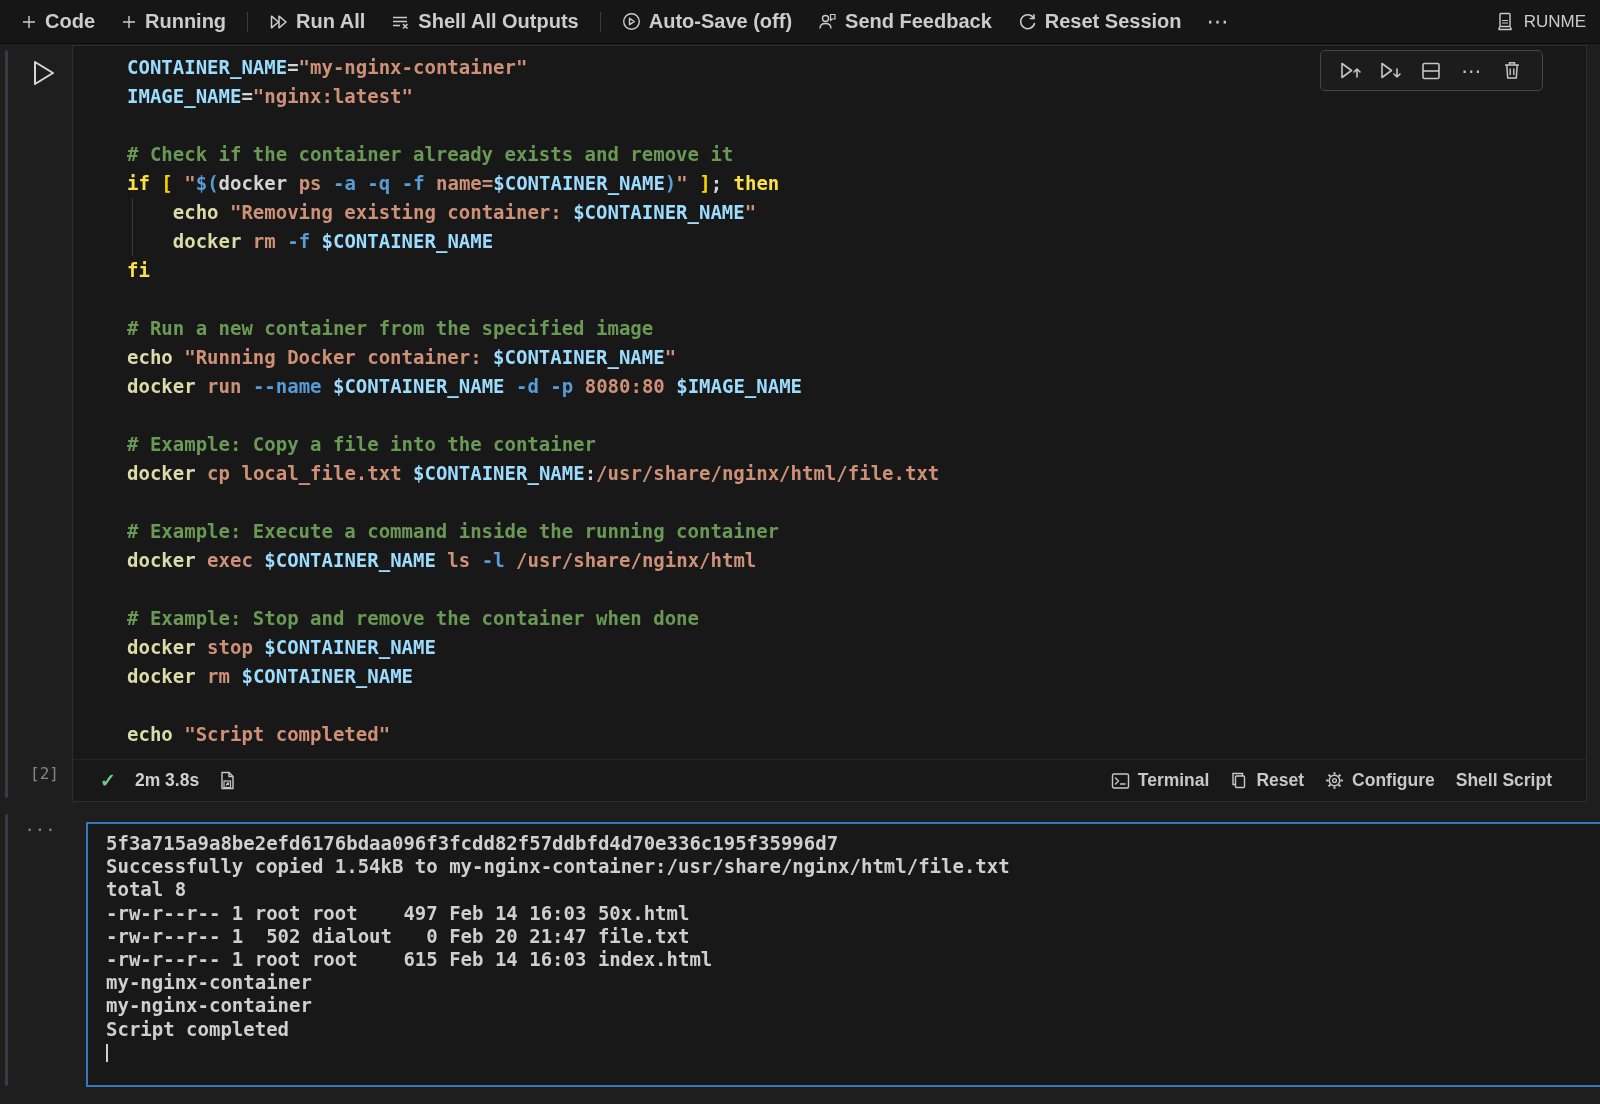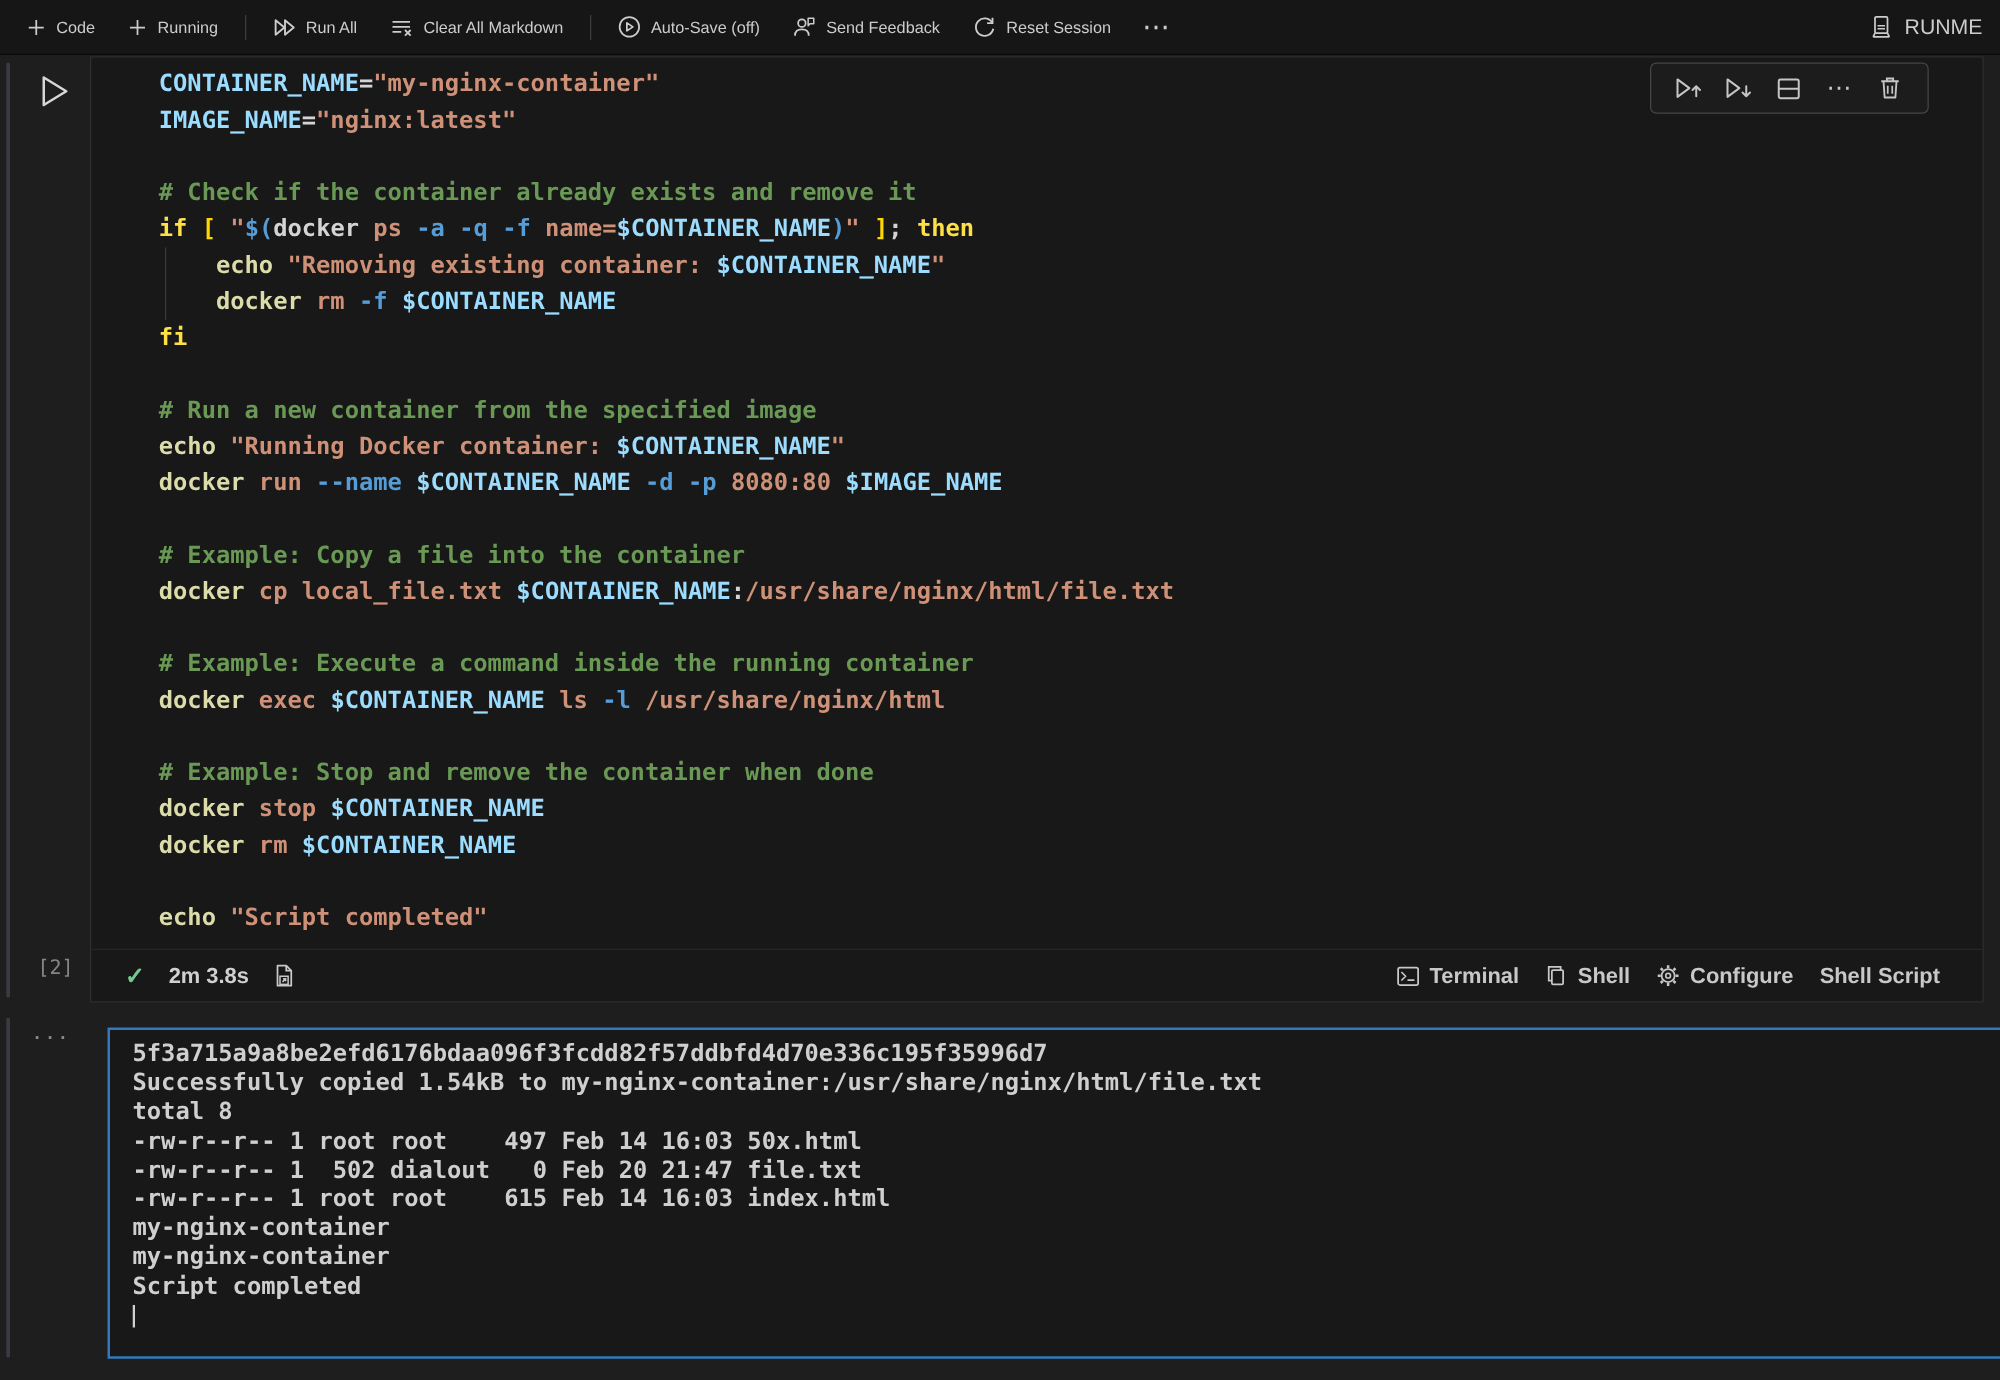--- a/index.html
+++ b/index.html
@@ -8,21 +8,21 @@
     position:relative; width:1600px; height:1104px; overflow:hidden;
     background:#1e1e1e; font-family:"Liberation Sans", sans-serif; color:#cccccc;
   }
   
   #topbar {
     position:absolute; left:0; top:0; width:1600px; height:44px;
     background:#161616; border-bottom:1px solid #0a0a0a;
     display:flex; align-items:center; padding:0 8px;
   }
   .tb-item { display:flex; align-items:center; gap:8px; padding:0 13px; height:30px;
-    font-size:13px; font-weight:400; color:#cccccc; cursor:pointer; border-radius:4px; }
+    font-size:20px; font-weight:700; color:#cccccc; cursor:pointer; border-radius:4px; }
   .tb-sep { width:1px; height:20px; background:#3c3c3c; margin:0 8px; }
   .tb-spacer { flex:1; }
   .icon svg { display:block; }
   #tb-more { font-size:22px; letter-spacing:2px; padding:0 12px; color:#cccccc; }
   #brand { display:flex; align-items:center; gap:9px; font-size:17px; font-weight:500; padding-right:6px; }
 
   
   .edge-strip { position:absolute; left:5px; width:3px; border-radius:2px; background:#3a3a40; }
   #edge1 { top:50px; height:748px; }
   #edge2 { top:814px; height:272px; }
@@ -117,21 +117,21 @@
       </span>
         <span>Run All</span>
     </div>
     <div class="tb-item">
       <span class="icon">
         <svg width="19" height="18" viewBox="0 0 19 18">
             <path d="M2 4.5h14M2 8.5h14M2 12.5h7" stroke="#cccccc" stroke-width="1.5"></path>
             <path d="M12 11l4.5 4.5M16.5 11L12 15.5" stroke="#cccccc" stroke-width="1.5"></path>
           </svg>
       </span>
-        <span>Clear All Markdown</span>
+        <span>Shell All Outputs</span>
     </div>
     <div class="tb-sep"></div>
     <div class="tb-item">
       <span class="icon">
         <svg width="19" height="19" viewBox="0 0 19 19">
             <circle cx="9.5" cy="9.5" r="7.8" fill="none" stroke="#cccccc" stroke-width="1.4"></circle>
             <path d="M7.5 6.3 12.3 9.5 7.5 12.7z" fill="none" stroke="#cccccc" stroke-width="1.4" stroke-linejoin="round"></path>
           </svg>
       </span>
         <span>Auto-Save (off)</span>
@@ -208,21 +208,21 @@
           </span>
             <span>Terminal</span>
         </div>
         <div class="sb-action">
           <span class="icon">
             <svg width="18" height="19" viewBox="0 0 18 19">
                 <rect x="5.5" y="5" width="9" height="11.5" rx="1" fill="none" stroke="#c8c8c8" stroke-width="1.4"></rect>
                 <path d="M12.5 5V2.5H3v11h2.5" fill="none" stroke="#c8c8c8" stroke-width="1.4"></path>
               </svg>
           </span>
-            <span>Shell</span>
+            <span>Reset</span>
         </div>
         <div class="sb-action">
           <span class="icon">
             <svg width="19" height="19" viewBox="0 0 19 19">
                 <circle cx="9.5" cy="9.5" r="5.2" fill="none" stroke="#c8c8c8" stroke-width="1.4"></circle>
                 <circle cx="9.5" cy="9.5" r="1.9" fill="none" stroke="#c8c8c8" stroke-width="1.3"></circle>
                 <g stroke="#c8c8c8" stroke-width="2">
                   <path d="M9.5 1.2v2.4M9.5 15.4v2.4M1.2 9.5h2.4M15.4 9.5h2.4M3.6 3.6l1.7 1.7M13.7 13.7l1.7 1.7M15.4 3.6l-1.7 1.7M5.3 13.7l-1.7 1.7"></path>
                 </g>
               </svg>

